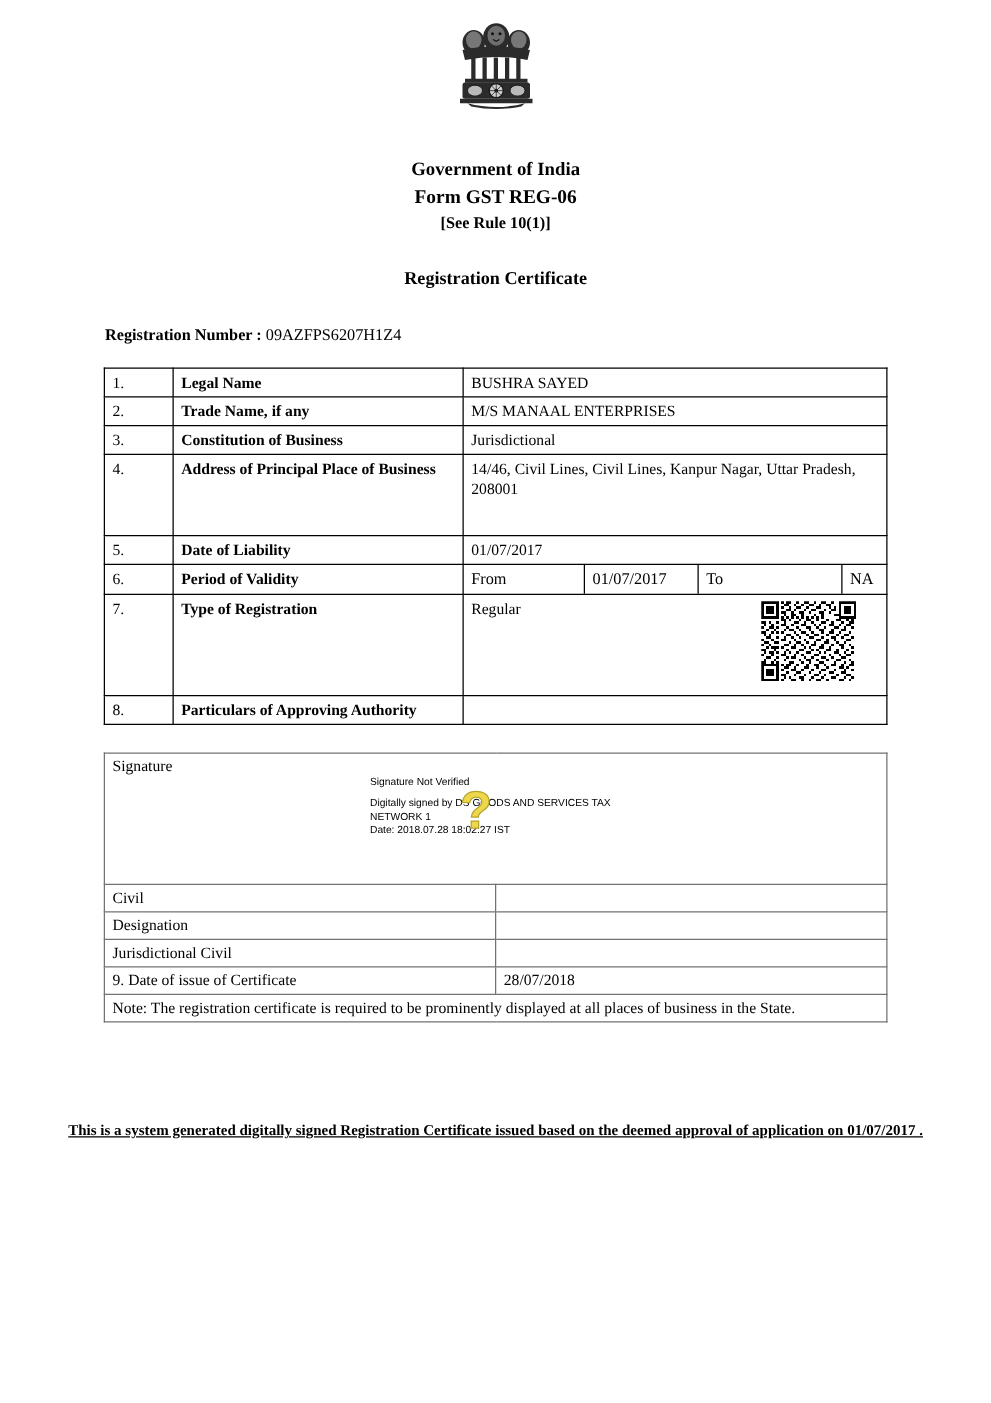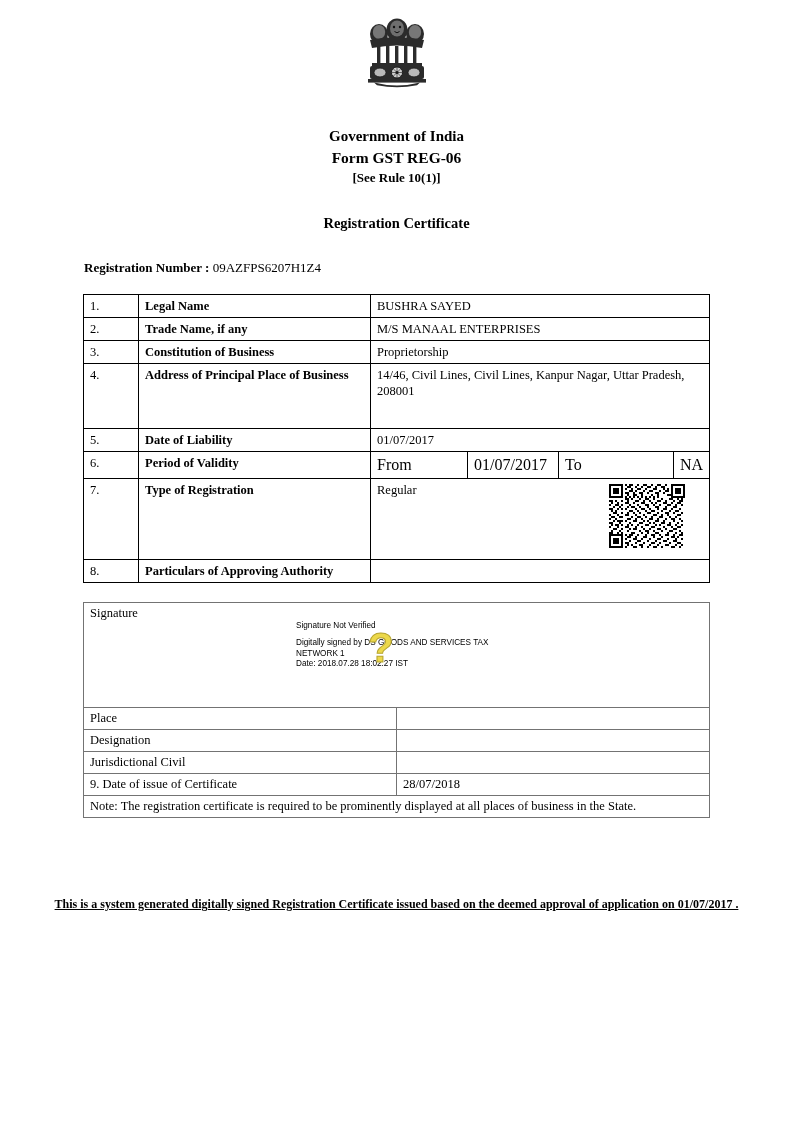--- a/index.html
+++ b/index.html
@@ -84,21 +84,21 @@
     border-collapse: collapse;
     table-layout: fixed;
     margin: -3px -6px;
     width: calc(100% + 12px);
   }
   .subtable td {
     border: 0;
     border-right: 1px solid #000000;
     padding: 3px 6px;
     font-weight: normal;
-    font-size: 16px;
+    font-size: 13px;
   }
   .subtable td:last-child { border-right: 0; }
   .sc1 { width: 84px; }
   .sc2 { width: 78px; }
   .sc3 { width: 102px; margin-top: 16px; }
 
   .type-cell { position: relative; padding-right: 6px; }
   .type-inner { display: flex; justify-content: space-between; align-items: flex-start; }
   .qr-holder { margin-right: 18px; margin-top: 2px; }
 
@@ -228,21 +228,21 @@
       <td class="c-val">BUSHRA  SAYED</td>
     </tr>
     <tr>
       <td class="c-num">2.</td>
       <td class="c-lbl">Trade Name, if any</td>
       <td class="c-val">M/S MANAAL ENTERPRISES</td>
     </tr>
     <tr>
       <td class="c-num">3.</td>
       <td class="c-lbl">Constitution of Business</td>
-      <td class="c-val">Proprietorship</td>
+      <td class="c-val">Jurisdictional</td>
     </tr>
     <tr class="r-addr">
       <td class="c-num">4.</td>
       <td class="c-lbl">Address of Principal Place of Business</td>
       <td class="c-val">14/46, Civil Lines, Civil Lines, Kanpur Nagar, Uttar Pradesh, 208001</td>
     </tr>
     <tr>
       <td class="c-num">5.</td>
       <td class="c-lbl">Date of Liability</td>
       <td class="c-val">01/07/2017</td>
@@ -586,21 +586,21 @@
         <span class="sig-word">Signature</span>
         <div class="sig-stamp">
           <div class="l1">Signature Not Verified</div>
           <div>Digitally signed by DS GOODS AND SERVICES TAX NETWORK 1</div>
           <div>Date: 2018.07.28 18:02:27 IST</div>
           <div class="sig-qmark">?</div>
         </div>
       </td>
     </tr>
     <tr class="row-h">
-      <td class="b-lbl">Place</td>
+      <td class="b-lbl">Civil</td>
       <td class="b-val"></td>
     </tr>
     <tr class="row-h">
       <td class="b-lbl">Designation</td>
       <td class="b-val"></td>
     </tr>
     <tr class="row-h">
       <td class="b-lbl">Jurisdictional Civil</td>
       <td class="b-val"></td>
     </tr>

